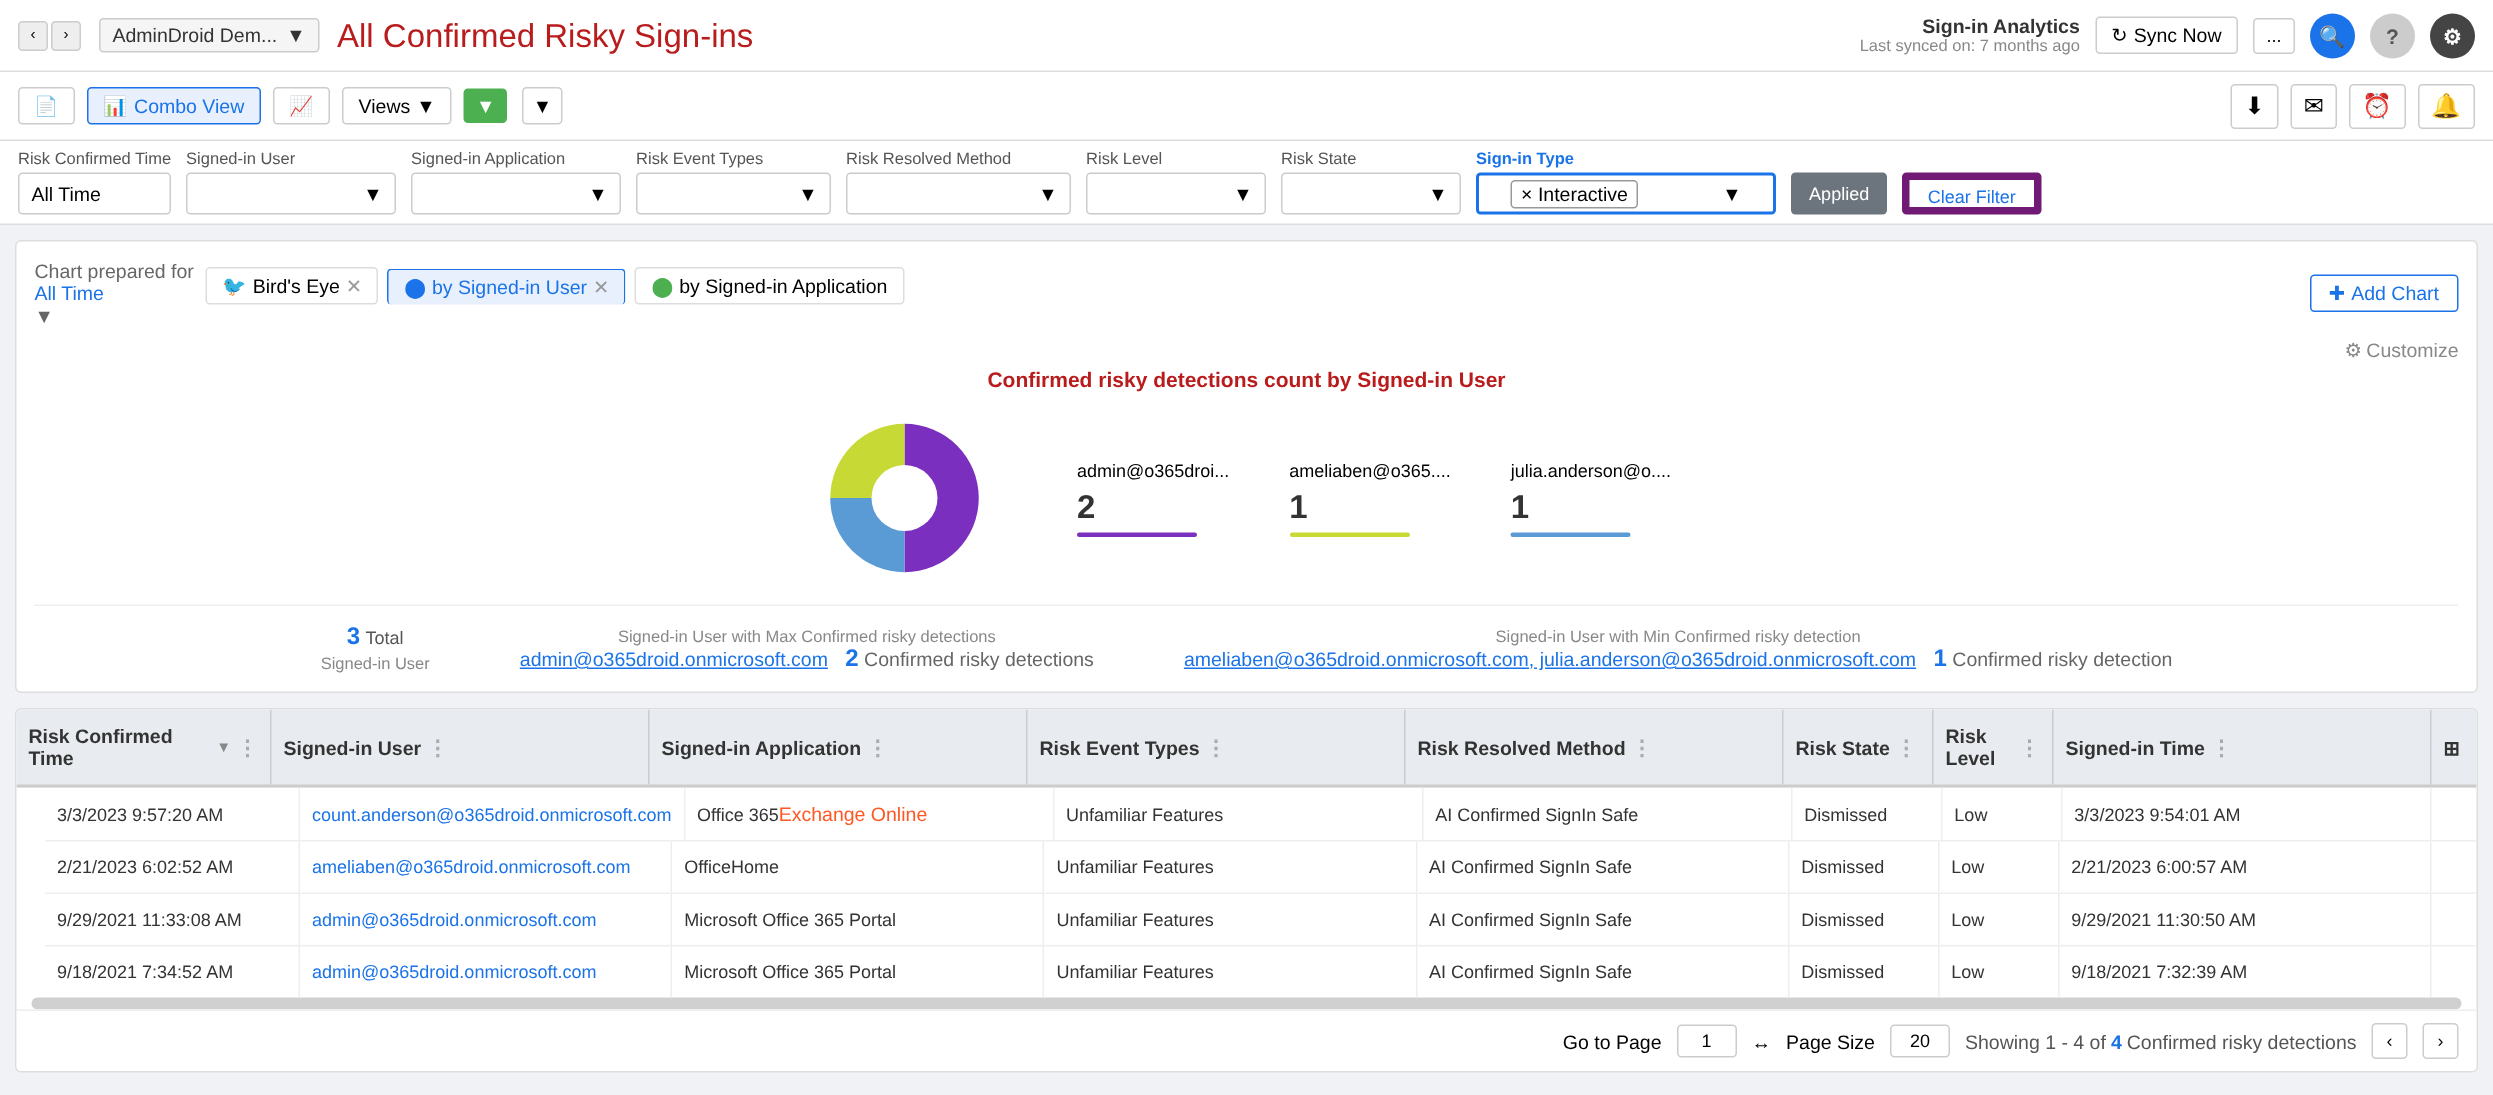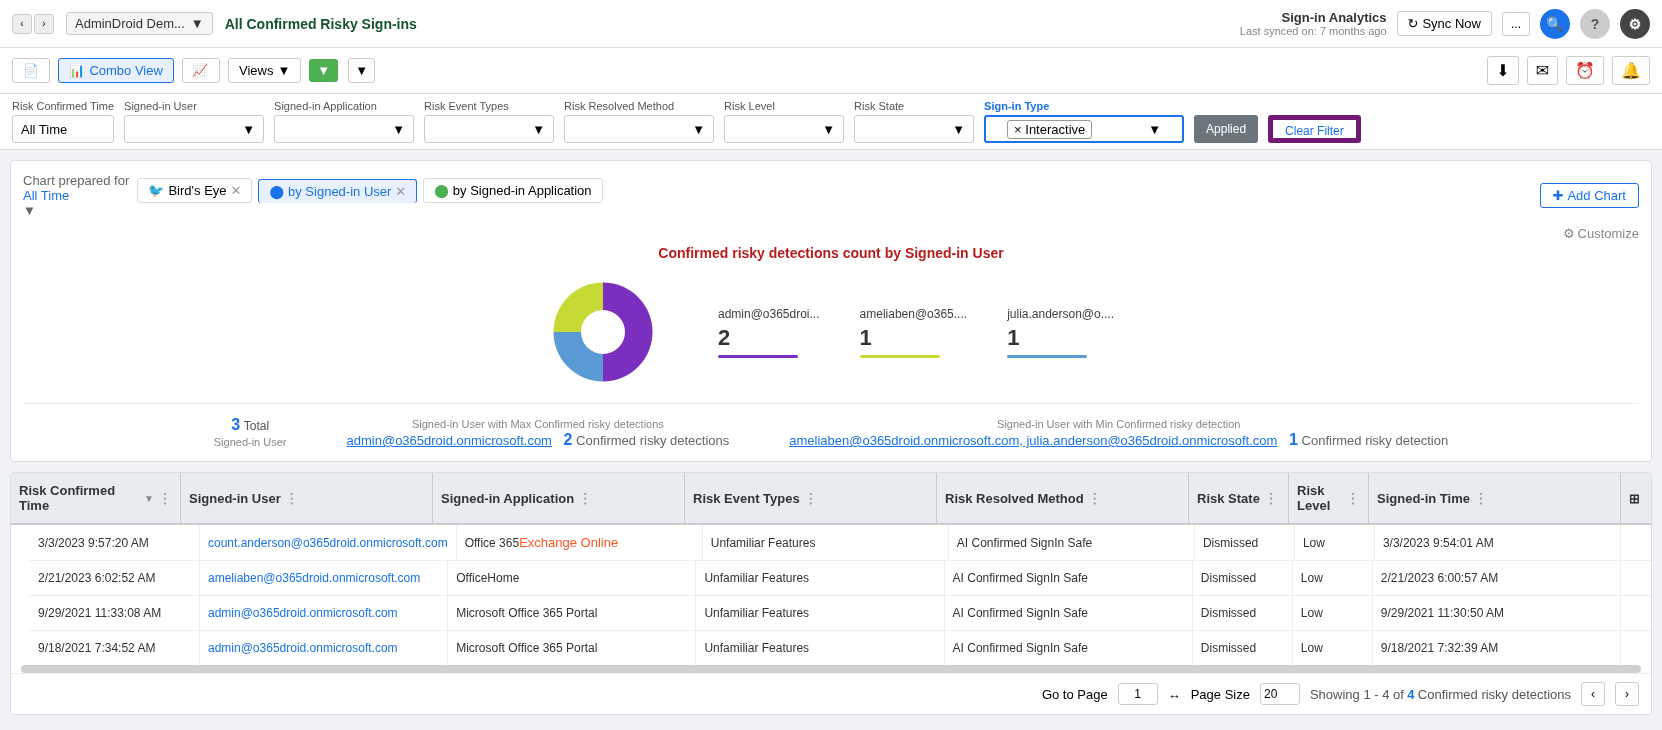--- a/index.html
+++ b/index.html
@@ -7,21 +7,21 @@
 
     
     .top-header {
       display: flex; align-items: center; background: #fff; border-bottom: 1px solid #ddd;
       padding: 8px 12px; gap: 12px; height: 48px;
     }
     .nav-arrows { display: flex; gap: 2px; }
     .nav-btn { background: #eee; border: 1px solid #ccc; border-radius: 3px; cursor: pointer; width: 20px; height: 20px; font-size: 10px; display: flex; align-items: center; justify-content: center; }
     .tenant-selector { background: #f5f5f5; border: 1px solid #ccc; border-radius: 3px; padding: 3px 8px; font-size: 12px; color: #333; display: flex; align-items: center; gap: 6px; cursor: pointer; }
     .page-title-block { flex: 1; }
-    .page-title { font-size: 14px; font-weight: bold; color: #14532d; }
+    .page-title { font-size: 22px; font-weight: normal; color: #b91c1c; }
     .page-subtitle { font-size: 11px; color: #666; margin-top: 2px; }
     .header-right { display: flex; align-items: center; gap: 10px; }
     .sync-info { text-align: right; }
     .sync-title { font-size: 13px; font-weight: bold; color: #333; }
     .sync-subtitle { font-size: 11px; color: #888; }
     .sync-btn { background: #fff; border: 1px solid #ccc; border-radius: 3px; padding: 4px 10px; font-size: 12px; cursor: pointer; display: flex; align-items: center; gap: 4px; }
     .more-btn { background: none; border: 1px solid #ccc; border-radius: 3px; padding: 4px 8px; cursor: pointer; font-size: 12px; }
     .icon-btn { width: 30px; height: 30px; border-radius: 50%; border: none; cursor: pointer; display: flex; align-items: center; justify-content: center; font-size: 14px; font-weight: bold; }
     .icon-btn.blue { background: #1a73e8; color: white; }
     .icon-btn.gray { background: #ccc; color: #555; }
@@ -74,21 +74,21 @@
     .chart-title { text-align: center; font-size: 14px; font-weight: bold; color: #b91c1c; margin-bottom: 16px; }
     .chart-content { display: flex; align-items: center; justify-content: center; gap: 60px; }
 
     
     .pie-container { width: 110px; height: 110px; position: relative; }
     .pie-svg { width: 110px; height: 110px; }
 
     
     .legend-items { display: flex; gap: 40px; }
     .legend-item { display: flex; flex-direction: column; gap: 4px; }
-    .legend-email { font-size: 12px; color: #404040; }
+    .legend-email { font-size: 12px; color: #000000; }
     .legend-count { font-size: 22px; font-weight: bold; color: #333; }
     .legend-bar { height: 3px; width: 80px; border-radius: 2px; }
 
     
     .stats-row { display: flex; justify-content: center; gap: 60px; margin-top: 16px; padding-top: 12px; border-top: 1px solid #eee; font-size: 11px; color: #666; }
     .stat-block { text-align: center; }
     .stat-number { font-size: 16px; font-weight: bold; color: #1a73e8; display: inline; }
     .stat-label { color: #888; font-size: 11px; }
     .stat-link { color: #1a73e8; cursor: pointer; text-decoration: underline; }
 
@@ -103,21 +103,21 @@
     .table-row-data { display: grid; grid-template-columns: 170px 1fr 1fr 1fr 1fr 100px 80px 1fr 30px; border-bottom: 1px solid #eee; margin-left: 19px; }
     .table-row-data:last-child { border-bottom: none; }
     .td { padding: 10px 8px; font-size: 12px; color: #333; border-right: 1px solid #eee; display: flex; align-items: center; }
     .td:last-child { border-right: none; }
     .td.link { color: #1a73e8; cursor: pointer; }
     .td .highlight { color: #ff5722; }
 
     
     .pagination { display: flex; align-items: center; justify-content: flex-end; padding: 8px 12px; background: #fff; border-top: 1px solid #eee; gap: 10px; }
     .page-input { border: 1px solid #ccc; border-radius: 3px; width: 40px; text-align: center; padding: 3px; font-size: 12px; }
-    .page-size-input { border: 1px solid #ccc; border-radius: 3px; width: 40px; text-align: left; padding: 3px; font-size: 12px; }
+    .page-size-input { border: 1px solid #ccc; border-radius: 3px; width: 40px; text-align: center; padding: 3px; font-size: 12px; }
     .pag-btn { background: none; border: 1px solid #ccc; border-radius: 3px; width: 24px; height: 24px; cursor: pointer; display: flex; align-items: center; justify-content: center; font-size: 12px; }
     .showing-text { font-size: 12px; color: #555; }
     .showing-count { font-weight: bold; color: #1a73e8; }
 
     .scrollbar-area { background: #d0d0d0; height: 8px; margin: 0 10px; border-radius: 4px; }
   </style>
 </head>
 <body>
 
 <div class="top-header">

